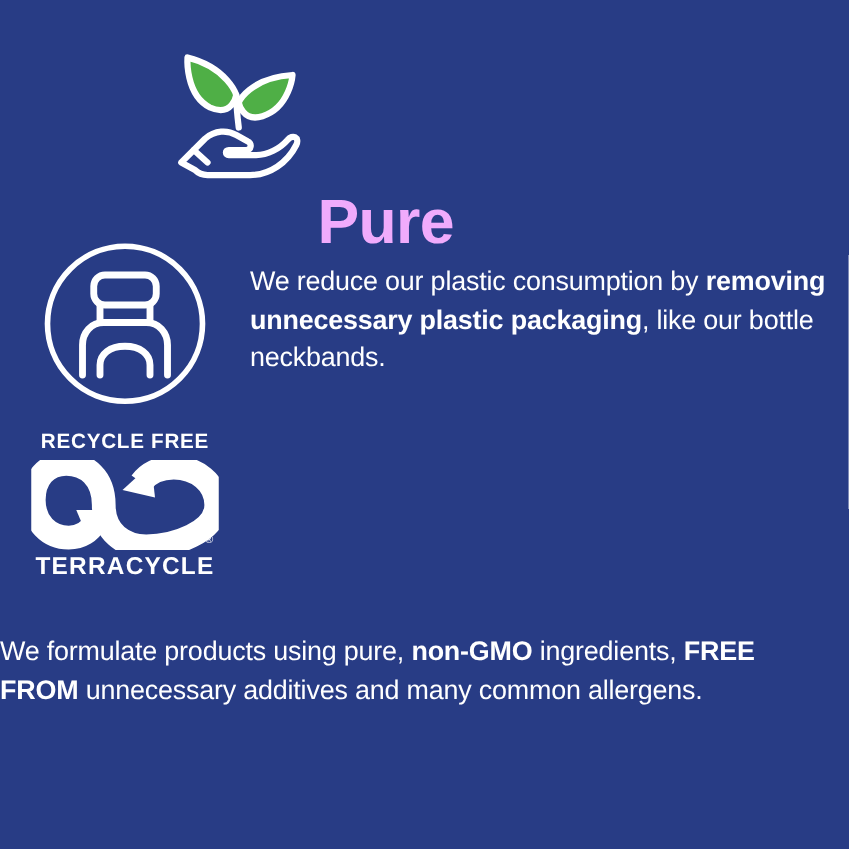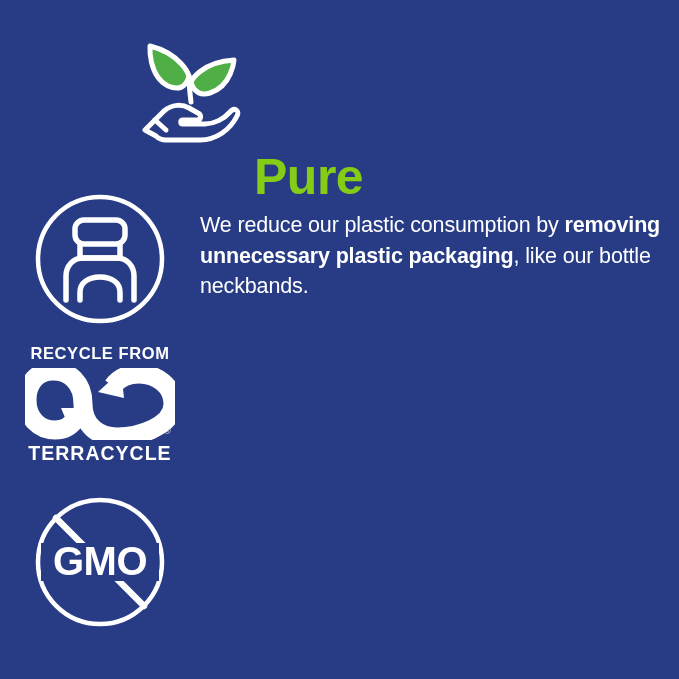--- a/index.html
+++ b/index.html
@@ -28,21 +28,21 @@
     align-items: flex-start;
   }
   .brand-mark {
     width: 100px;
     height: 108px;
     flex: 0 0 auto;
     margin-top: 8px;
   }
   .brand-title {
     margin-left: 12px;
-    color: #84cc16;
+    color: #f0abfc;
     font-family: "Liberation Sans", sans-serif;
     font-weight: bold;
     font-size: 50px;
     line-height: 1.18;
     letter-spacing: -0.5px;
     white-space: pre;
   }
   .brand-title .line { display: block; }
 
   
@@ -162,21 +162,21 @@
     </div>
     <div class="row-copy">
       <span>We reduce our plastic consumption by </span><b>removing unnecessary plastic packaging</b><span>, like our bottle neckbands.</span>
     </div>
   </div>
 
   <div class="row" id="row-terracycle">
     <div class="row-icon">
       <div class="tc-block">
 
-        <div class="tc-word tc-top">RECYCLE FROM</div>
+        <div class="tc-word tc-top">RECYCLE FREE</div>
 
         <svg class="tc-loop" viewBox="0 0 150 72" aria-hidden="true">
 
           <path d="M58 36
                    C 58 14, 44 3, 28 3
                    C 12 3, 2 15, 2 32
                    C 2 50, 14 62, 30 62
                    C 40 62, 47 57, 51 50
                    L 51 50" fill="none" stroke="#FFFFFF" stroke-width="19" stroke-linecap="butt"></path>
 
@@ -192,25 +192,18 @@
 
           <text x="139" y="66" font-family="Liberation Sans, sans-serif" font-size="9" fill="#FFFFFF">®</text>
         </svg>
 
         <div class="tc-word tc-bottom">TERRACYCLE</div>
       </div>
     </div>
   </div>
 
   <div class="row" id="row-gmo">
-    <div class="row-icon">
-      <svg width="134" height="134" viewBox="0 0 134 134" aria-hidden="true">
-        <circle cx="67" cy="67" r="62" fill="none" stroke="#FFFFFF" stroke-width="4.5"></circle>
-
-        <path d="M23 23 L 111 111" fill="none" stroke="#FFFFFF" stroke-width="6.5" stroke-linecap="round"></path>
-
-        <rect x="8" y="48" width="118" height="38" fill="#283C85"></rect>
-        <text x="67" y="80" text-anchor="middle" font-family="Liberation Sans, sans-serif" font-weight="bold" font-size="40" letter-spacing="-0.5" fill="#FFFFFF">GMO</text>
-      </svg>
+    <div class="row-copy">
+      <span>We formulate products using pure, </span><b>non-GMO</b><span> ingredients, </span><b>FREE FROM</b><span> unnecessary additives and many common allergens.</span>
     </div>
   </div>
 
 </div>
 
 </body></html>

